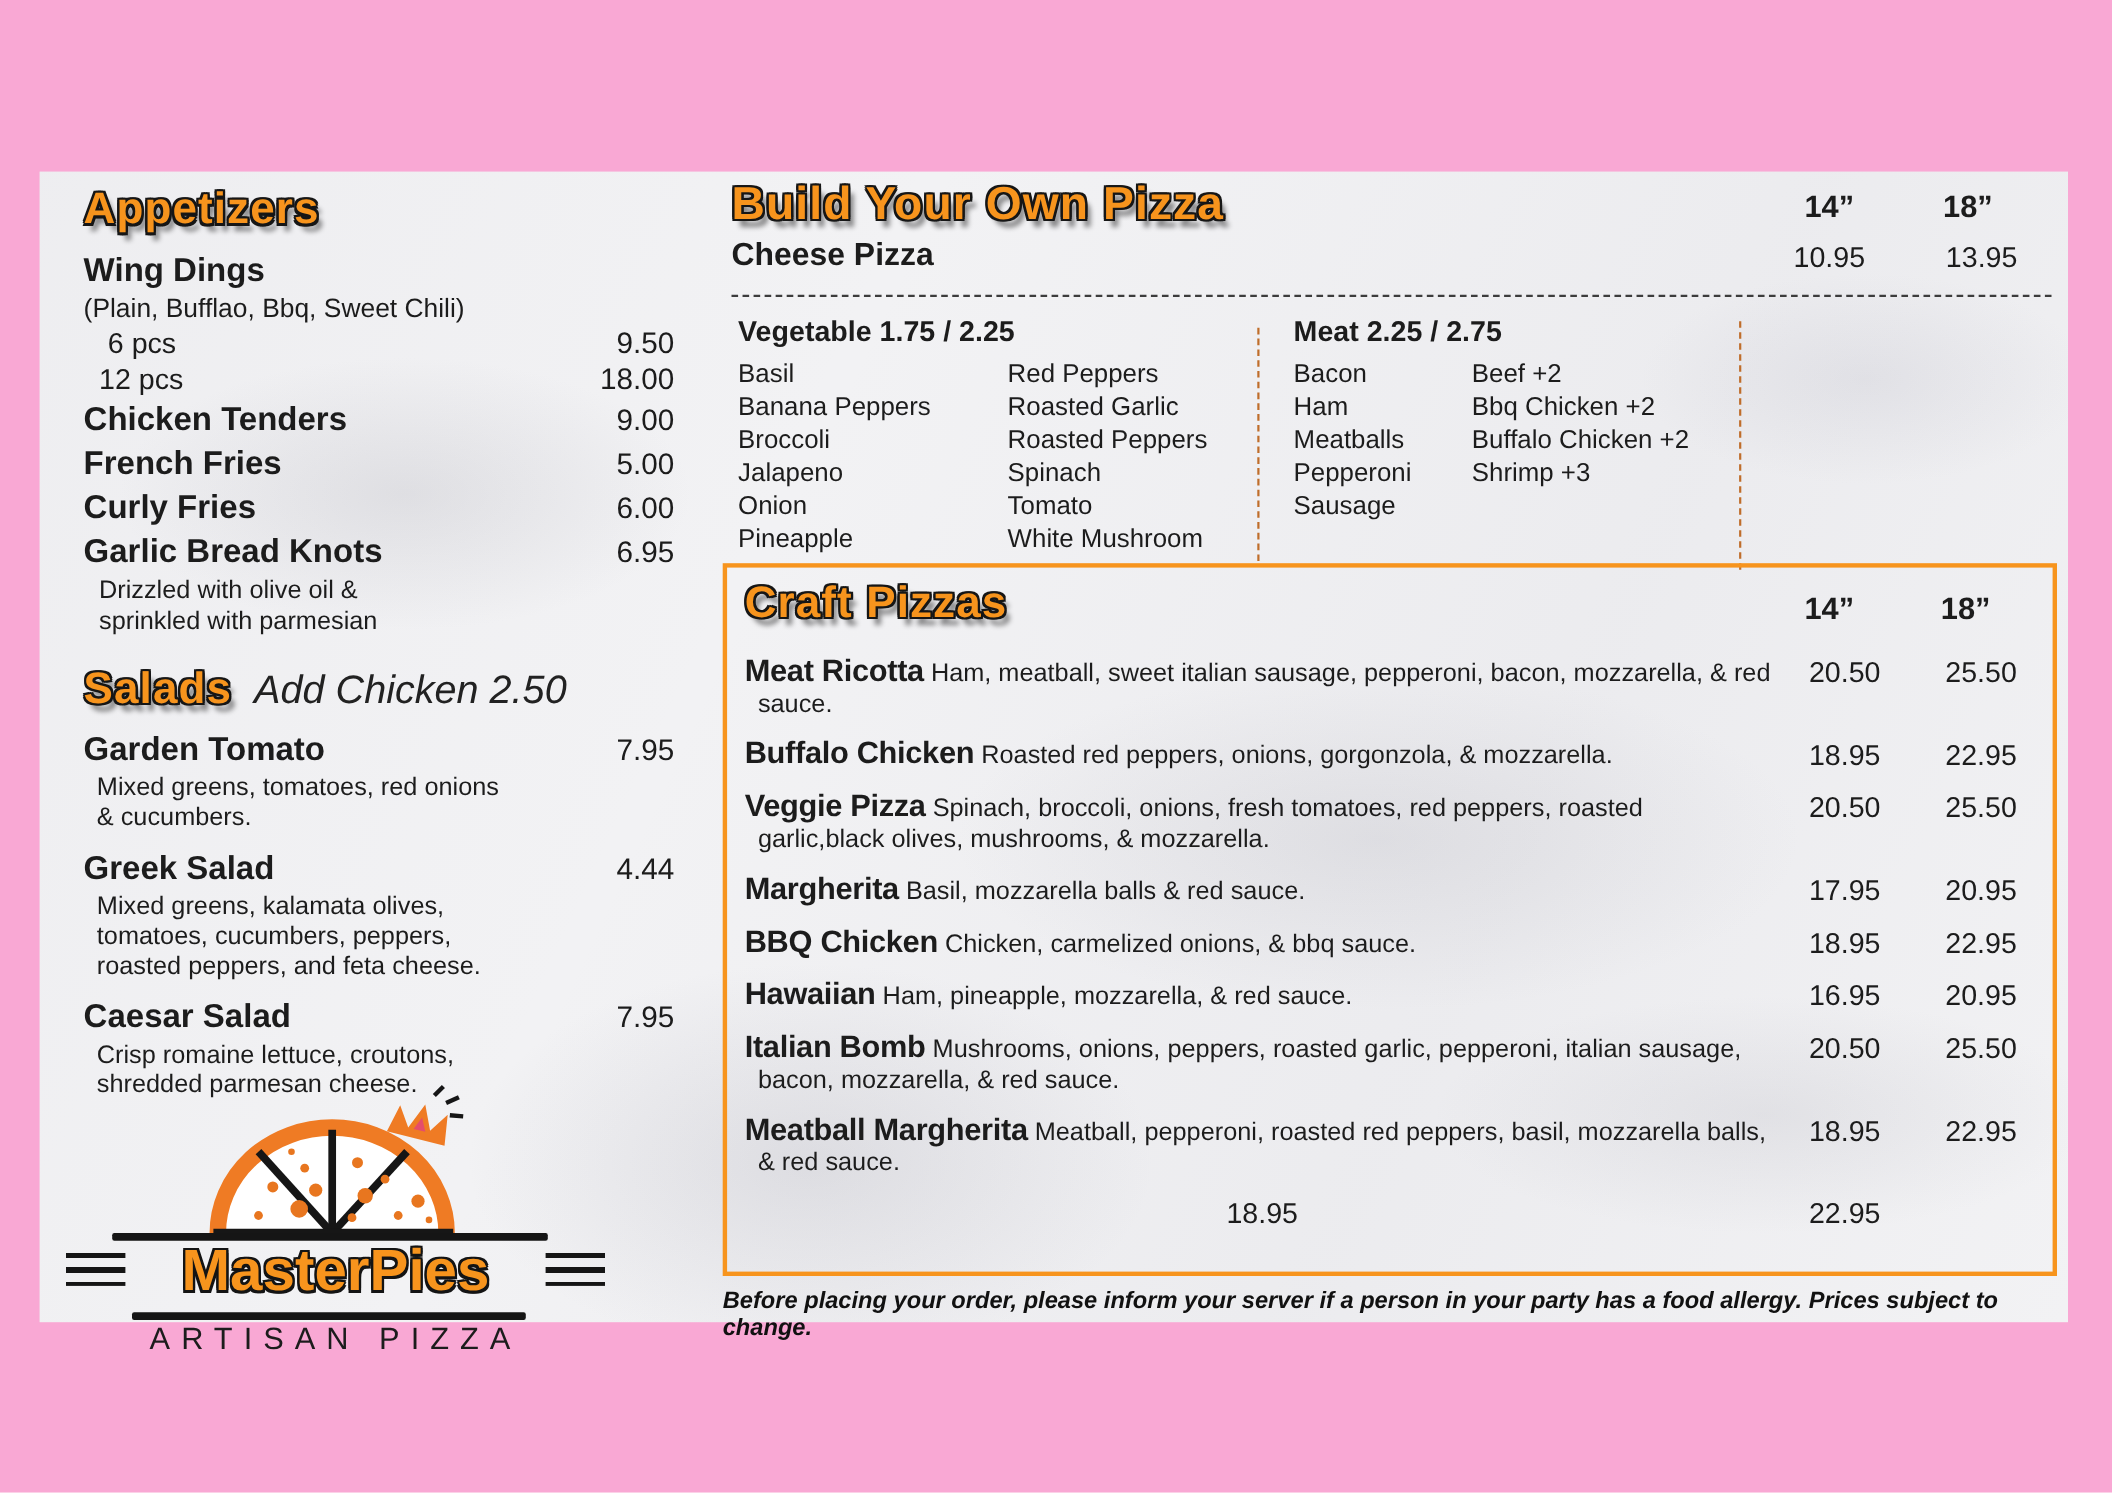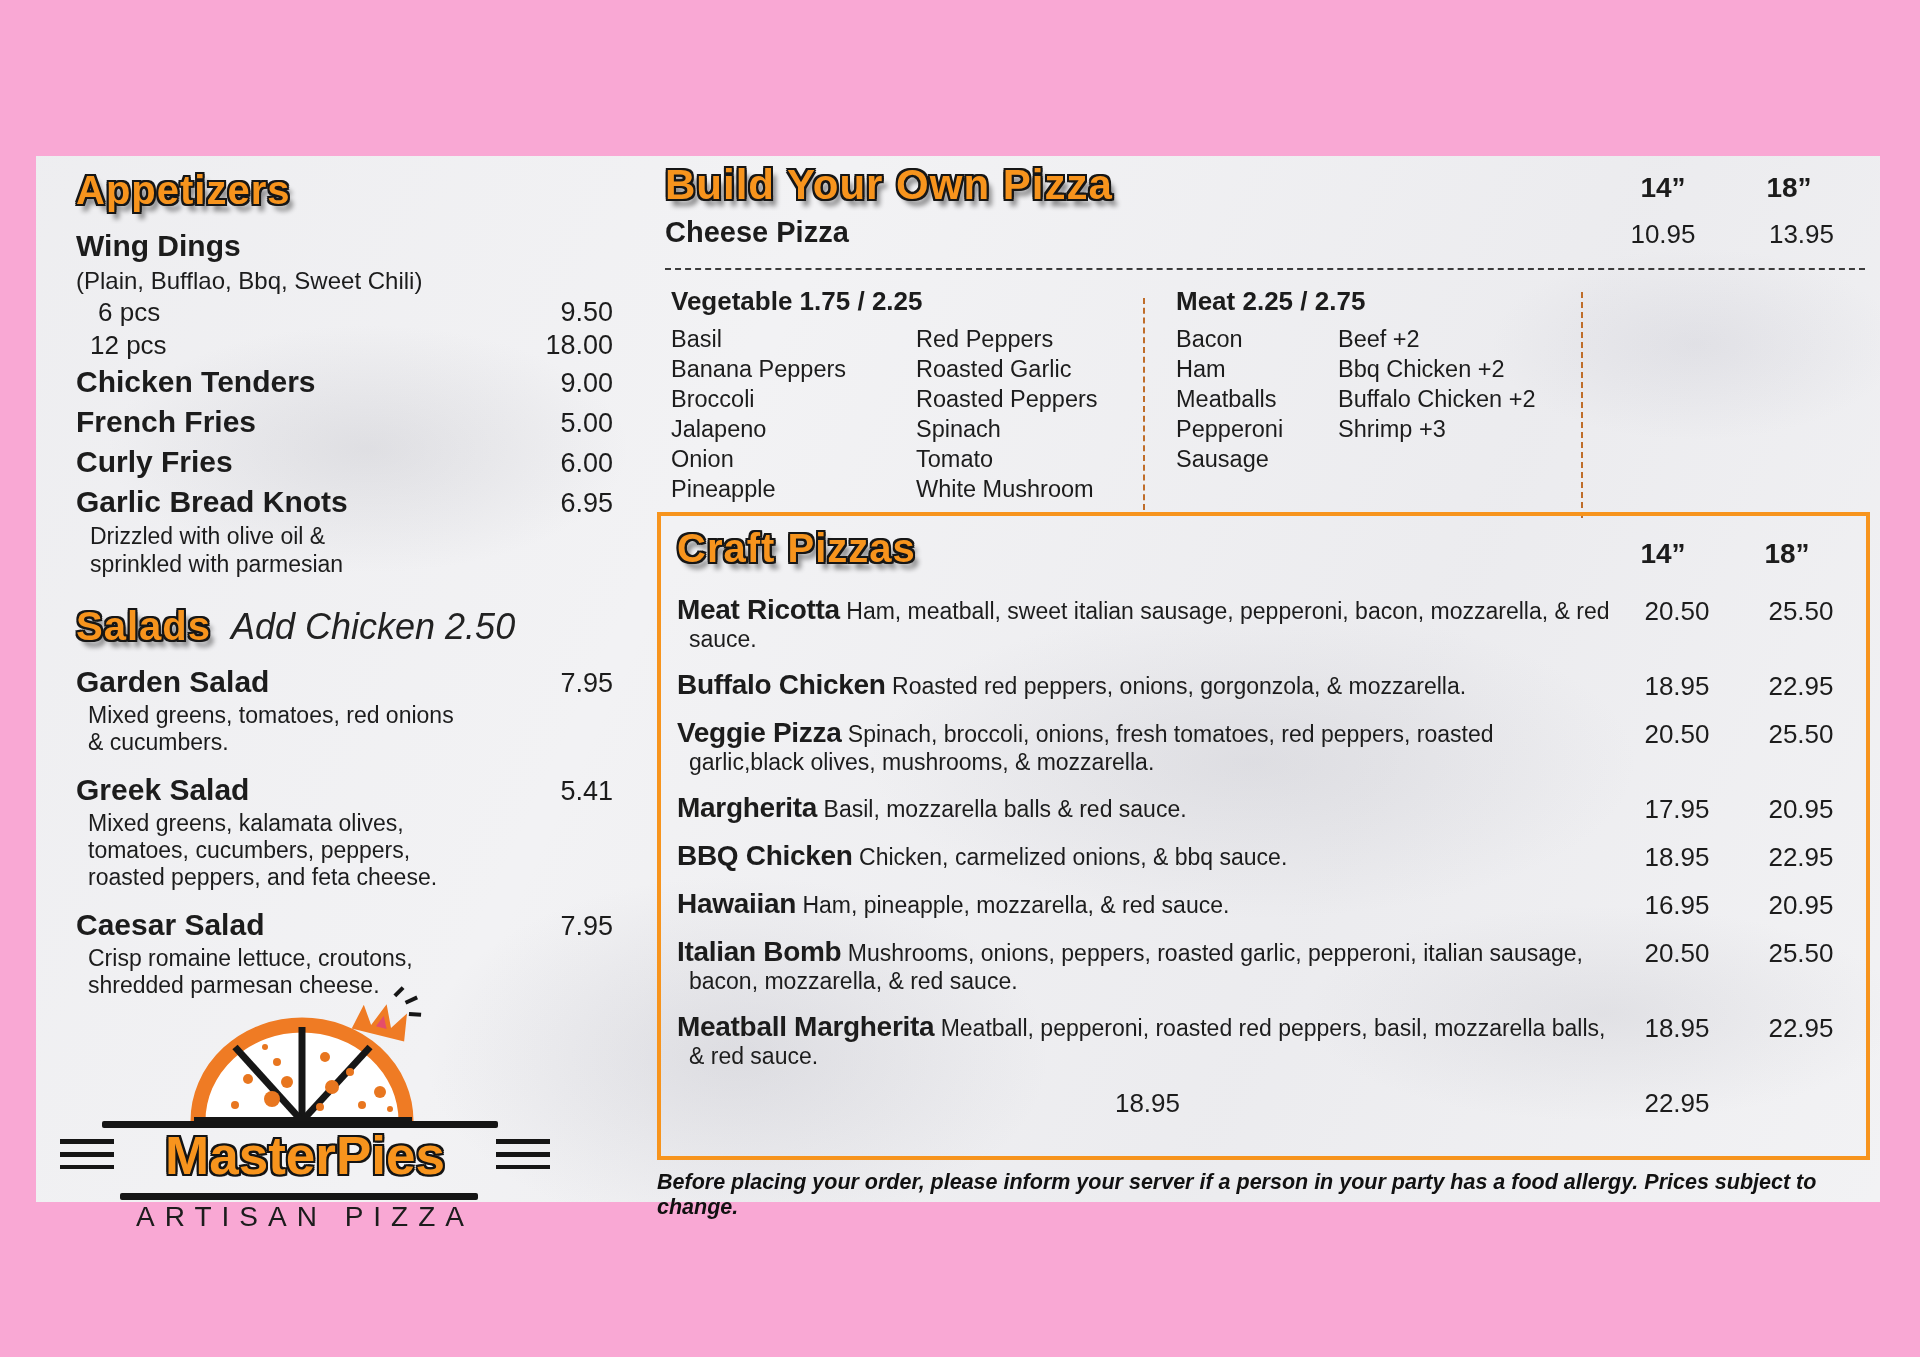--- a/index.html
+++ b/index.html
@@ -151,31 +151,31 @@
 
       <div class="salads-head">
         <h1 class="script script-md" style="margin:0">Salads</h1>
         <span class="salads-sub">Add Chicken 2.50</span>
       </div>
 
       <div>
 
           <div class="salad">
             <div class="item-row">
-              <span class="item-name">Garden Salad</span>
+              <span class="item-name">Garden Tomato</span>
               <span class="price">7.95</span>
             </div>
             <div class="sdesc">Mixed greens, tomatoes, red onions
 &amp; cucumbers.</div>
           </div>
 
           <div class="salad">
             <div class="item-row">
               <span class="item-name">Greek Salad</span>
-              <span class="price">5.41</span>
+              <span class="price">4.44</span>
             </div>
             <div class="sdesc">Mixed greens, kalamata olives,
 tomatoes, cucumbers, peppers,
 roasted peppers, and feta cheese.</div>
           </div>
 
           <div class="salad">
             <div class="item-row">
               <span class="item-name">Caesar Salad</span>
               <span class="price">7.95</span>

